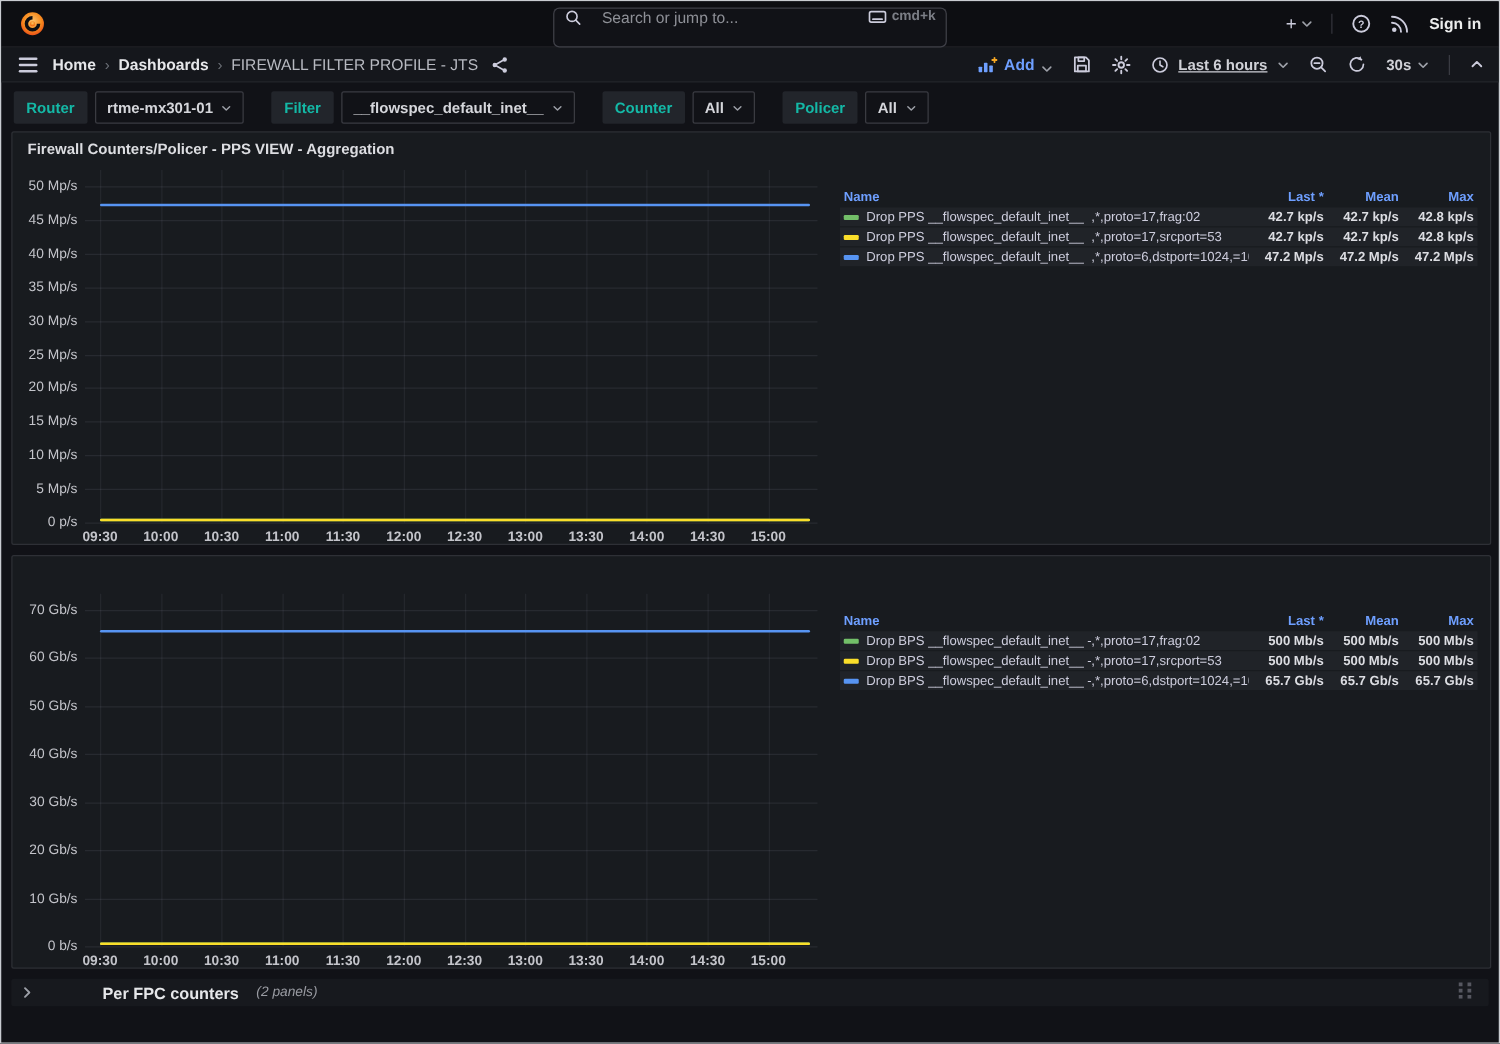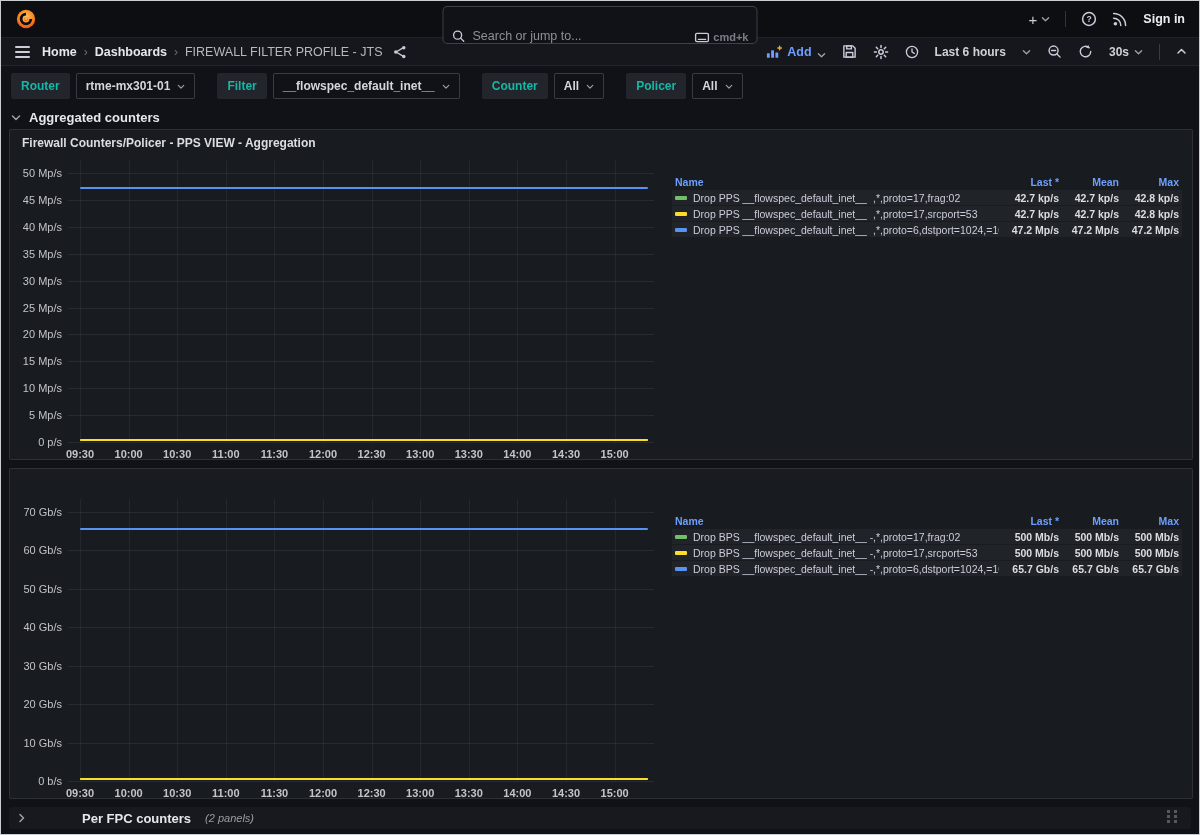--- a/index.html
+++ b/index.html
@@ -8,42 +8,42 @@
     font-family: "Liberation Sans", sans-serif;
     background:#111217; color:#ccccdc;
   }
   .frame { width:1200px; height:835px; border:1px solid #c9ccd1; background:#111217; position:relative; overflow:hidden; }
 
   
   .tb1 { height:37px; background:#0d0e12; border-bottom:1px solid rgba(204,204,220,.1);
          display:flex; align-items:center; padding:0 14px; position:relative; }
   .logo { display:flex; align-items:center; cursor:pointer; }
   .searchbox { position:absolute; left:50%; transform:translateX(-50%); top:5px;
-               width:315px; height:38px; background:#111217; border:1px solid rgba(204,204,220,.25);
-               border-radius:5px; display:flex; align-items:flex-end; padding:0 8px; gap:7px; cursor:text; }
+               width:315px; height:32px; background:#111217; border:1px solid rgba(204,204,220,.25);
+               border-radius:5px; display:flex; align-items:flex-start; padding:0 8px; gap:16px; cursor:text; }
   .searchbox .ph { color:#8e9097; font-size:12.5px; flex:1; }
   .kbd { display:flex; align-items:center; gap:4px; color:#7b7e86; font-size:11px; font-weight:600; }
   .tb1-right { margin-left:auto; display:flex; align-items:center; gap:15px; }
   .plusbtn { display:flex; align-items:center; gap:4px; color:#ccccdc; font-size:15px; cursor:pointer; }
   .vdiv { width:1px; height:16px; background:rgba(204,204,220,.2); }
   .signin { color:#eceded; font-weight:700; font-size:12.5px; cursor:pointer; }
   .icnbtn { display:flex; align-items:center; cursor:pointer; }
 
   
   .tb2 { height:28px; background:#15171c; border-bottom:1px solid rgba(204,204,220,.08);
          display:flex; align-items:center; padding:0 12px; gap:10px; }
   .burger { display:flex; flex-direction:column; gap:3px; cursor:pointer; padding:2px; }
   .burger i { width:15px; height:2px; background:#ccccdc; border-radius:1px; display:block; }
   .crumbs { display:flex; align-items:center; gap:7px; font-size:12.5px; }
   .crumb-strong { color:#e6e7ea; font-weight:700; cursor:pointer; }
   .crumb-sep { color:#6b6f76; font-size:12px; }
   .crumb-cur { color:#b7b9c0; }
   .tb2-right { margin-left:auto; display:flex; align-items:center; gap:16px; font-size:12px; }
   .addbtn { display:flex; align-items:flex-end; gap:5px; color:#6e9fff; font-weight:700; font-size:12.5px; cursor:pointer; }
-  .tpick { display:flex; align-items:center; gap:16px; color:#d0d1d7; font-weight:600; cursor:pointer; }
+  .tpick { display:flex; align-items:center; gap:8px; color:#d0d1d7; font-weight:600; cursor:pointer;text-decoration:underline; }
   .intv { display:flex; align-items:center; gap:5px; color:#d0d1d7; font-weight:600; cursor:pointer; }
 
   
   .vars { display:flex; align-items:center; gap:22px; padding:7px 10px 6px 10px; }
   .vgroup { display:flex; align-items:center; gap:6px; }
   .vlabel { background:#22252b; color:#14b8a6; font-size:12px; font-weight:600;
             height:26px; line-height:26px; padding:0 10px; border-radius:2px; cursor:default; }
   .vvalue { border:1px solid rgba(204,204,220,.22); color:#d5d6db; font-size:12px; font-weight:600;
             height:26px; line-height:24px; padding:0 9px; border-radius:2px; display:flex; align-items:center; gap:7px; cursor:pointer; background:#111217;}
 
@@ -260,26 +260,20 @@
       <span class="vlabel">Policer</span>
       <span class="vvalue">
         <span>All</span>
         <svg class="ic chev" width="8" height="7" viewBox="0 0 10 9">
             <path class="st" d="M1.5 3l3.5 3.5L8.5 3"></path>
           </svg>
       </span>
     </div>
   </div>
 
-  <div class="secrow">
-    <svg class="ic chev" width="10" height="9" viewBox="0 0 10 9">
-        <path class="st" d="M1.5 3l3.5 3.5L8.5 3"></path>
-      </svg>
-    <span class="sectitle">Aggregated counters</span>
-  </div>
 
   <section class="panel" id="panel-0">
     <div class="ptitle">Firewall Counters/Policer - PPS VIEW - Aggregation</div>
     <div class="chart">
         <div class="hgrid" style="left: 58px; top: 288px; width: 586px;"></div>
         <div class="ylabel" style="left: 0px; top: 282px;">0 p/s</div>
         <div class="hgrid" style="left: 58px; top: 261.1px; width: 586px;"></div>
         <div class="ylabel" style="left: 0px; top: 255.1px;">5 Mp/s</div>
         <div class="hgrid" style="left: 58px; top: 234.2px; width: 586px;"></div>
         <div class="ylabel" style="left: 0px; top: 228.2px;">10 Mp/s</div>

